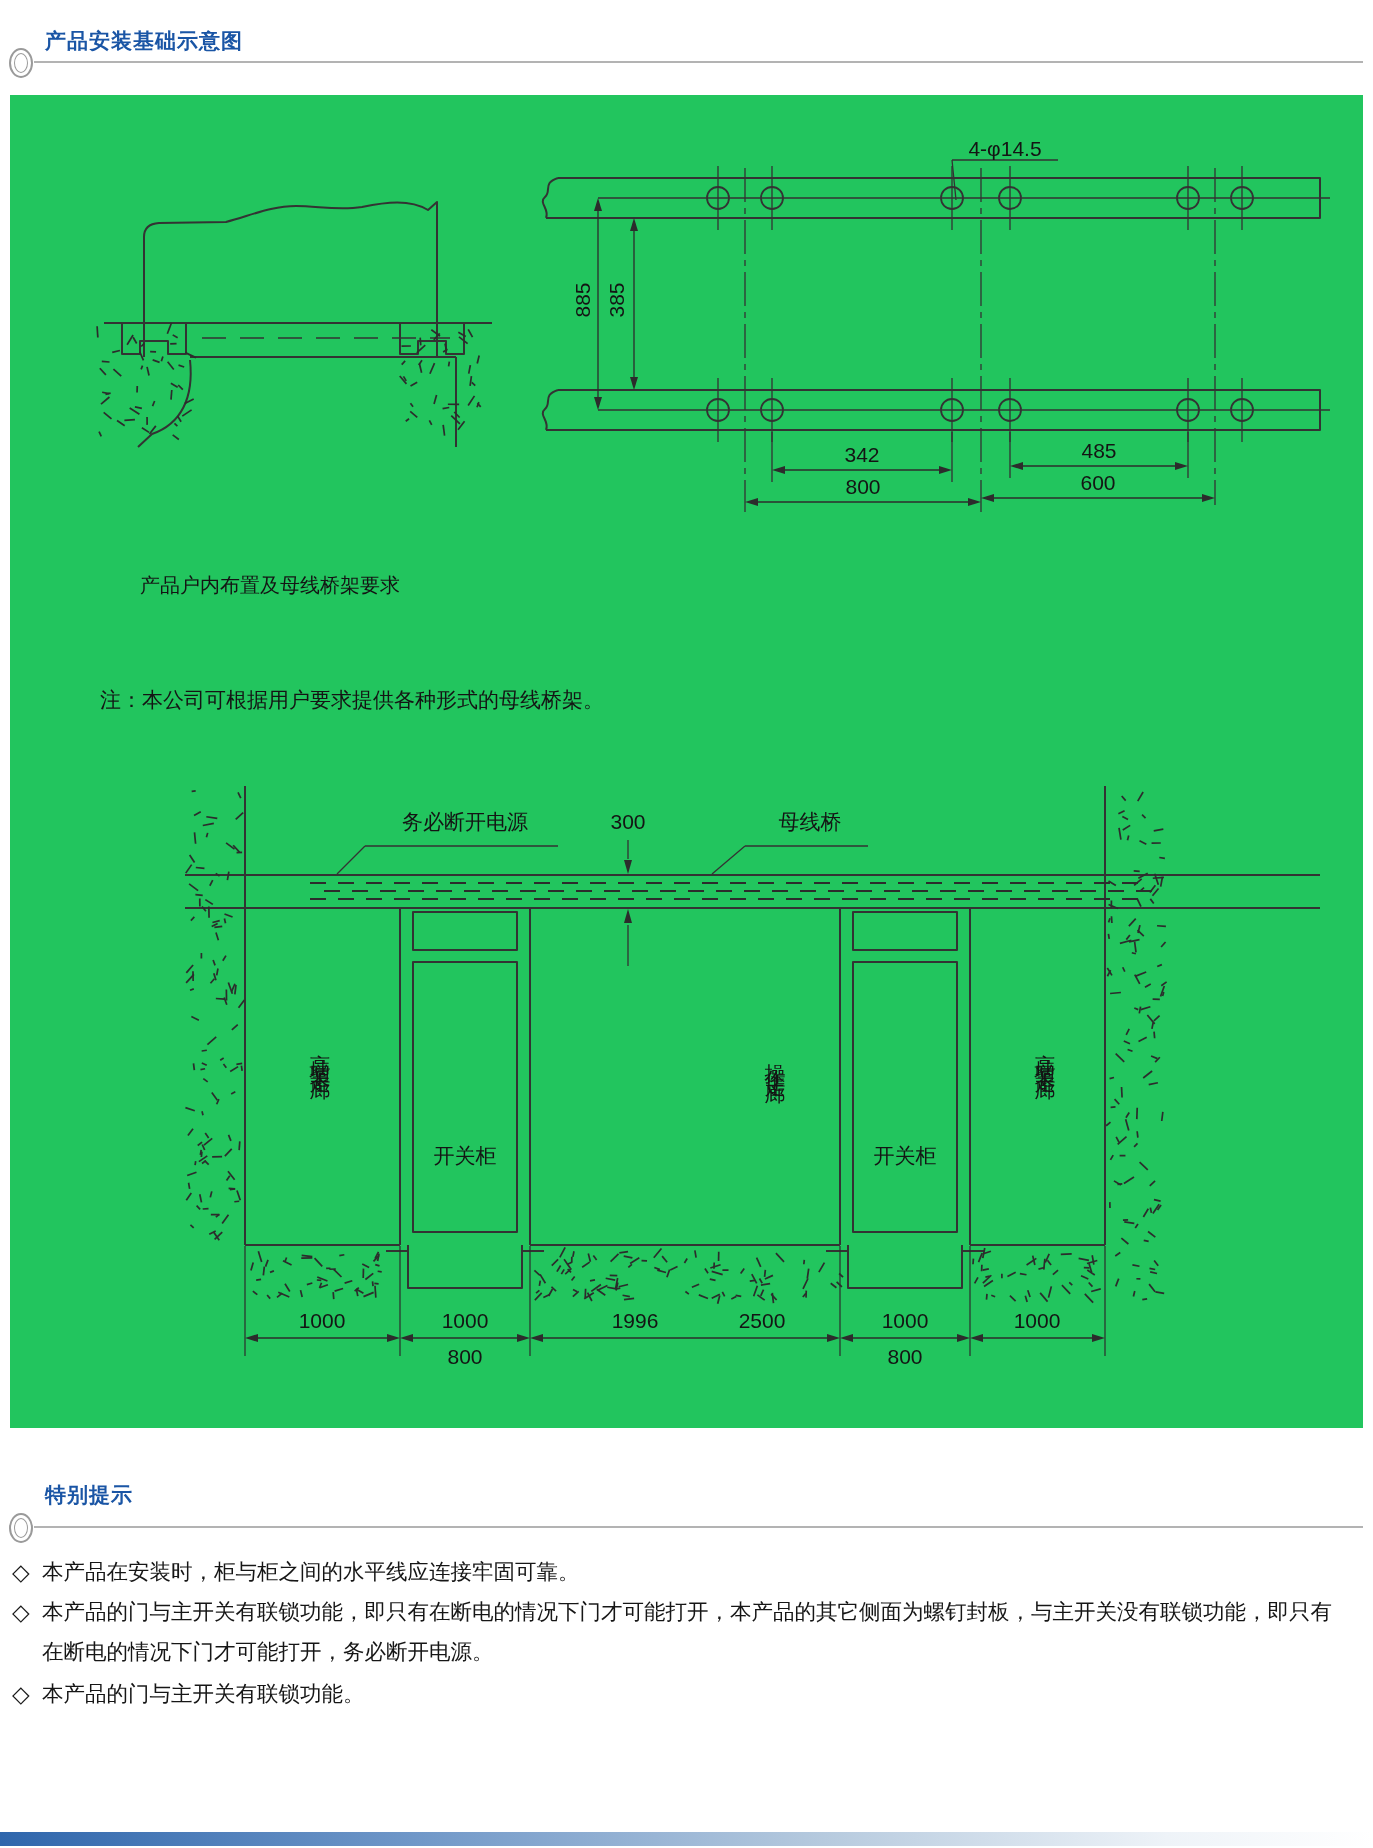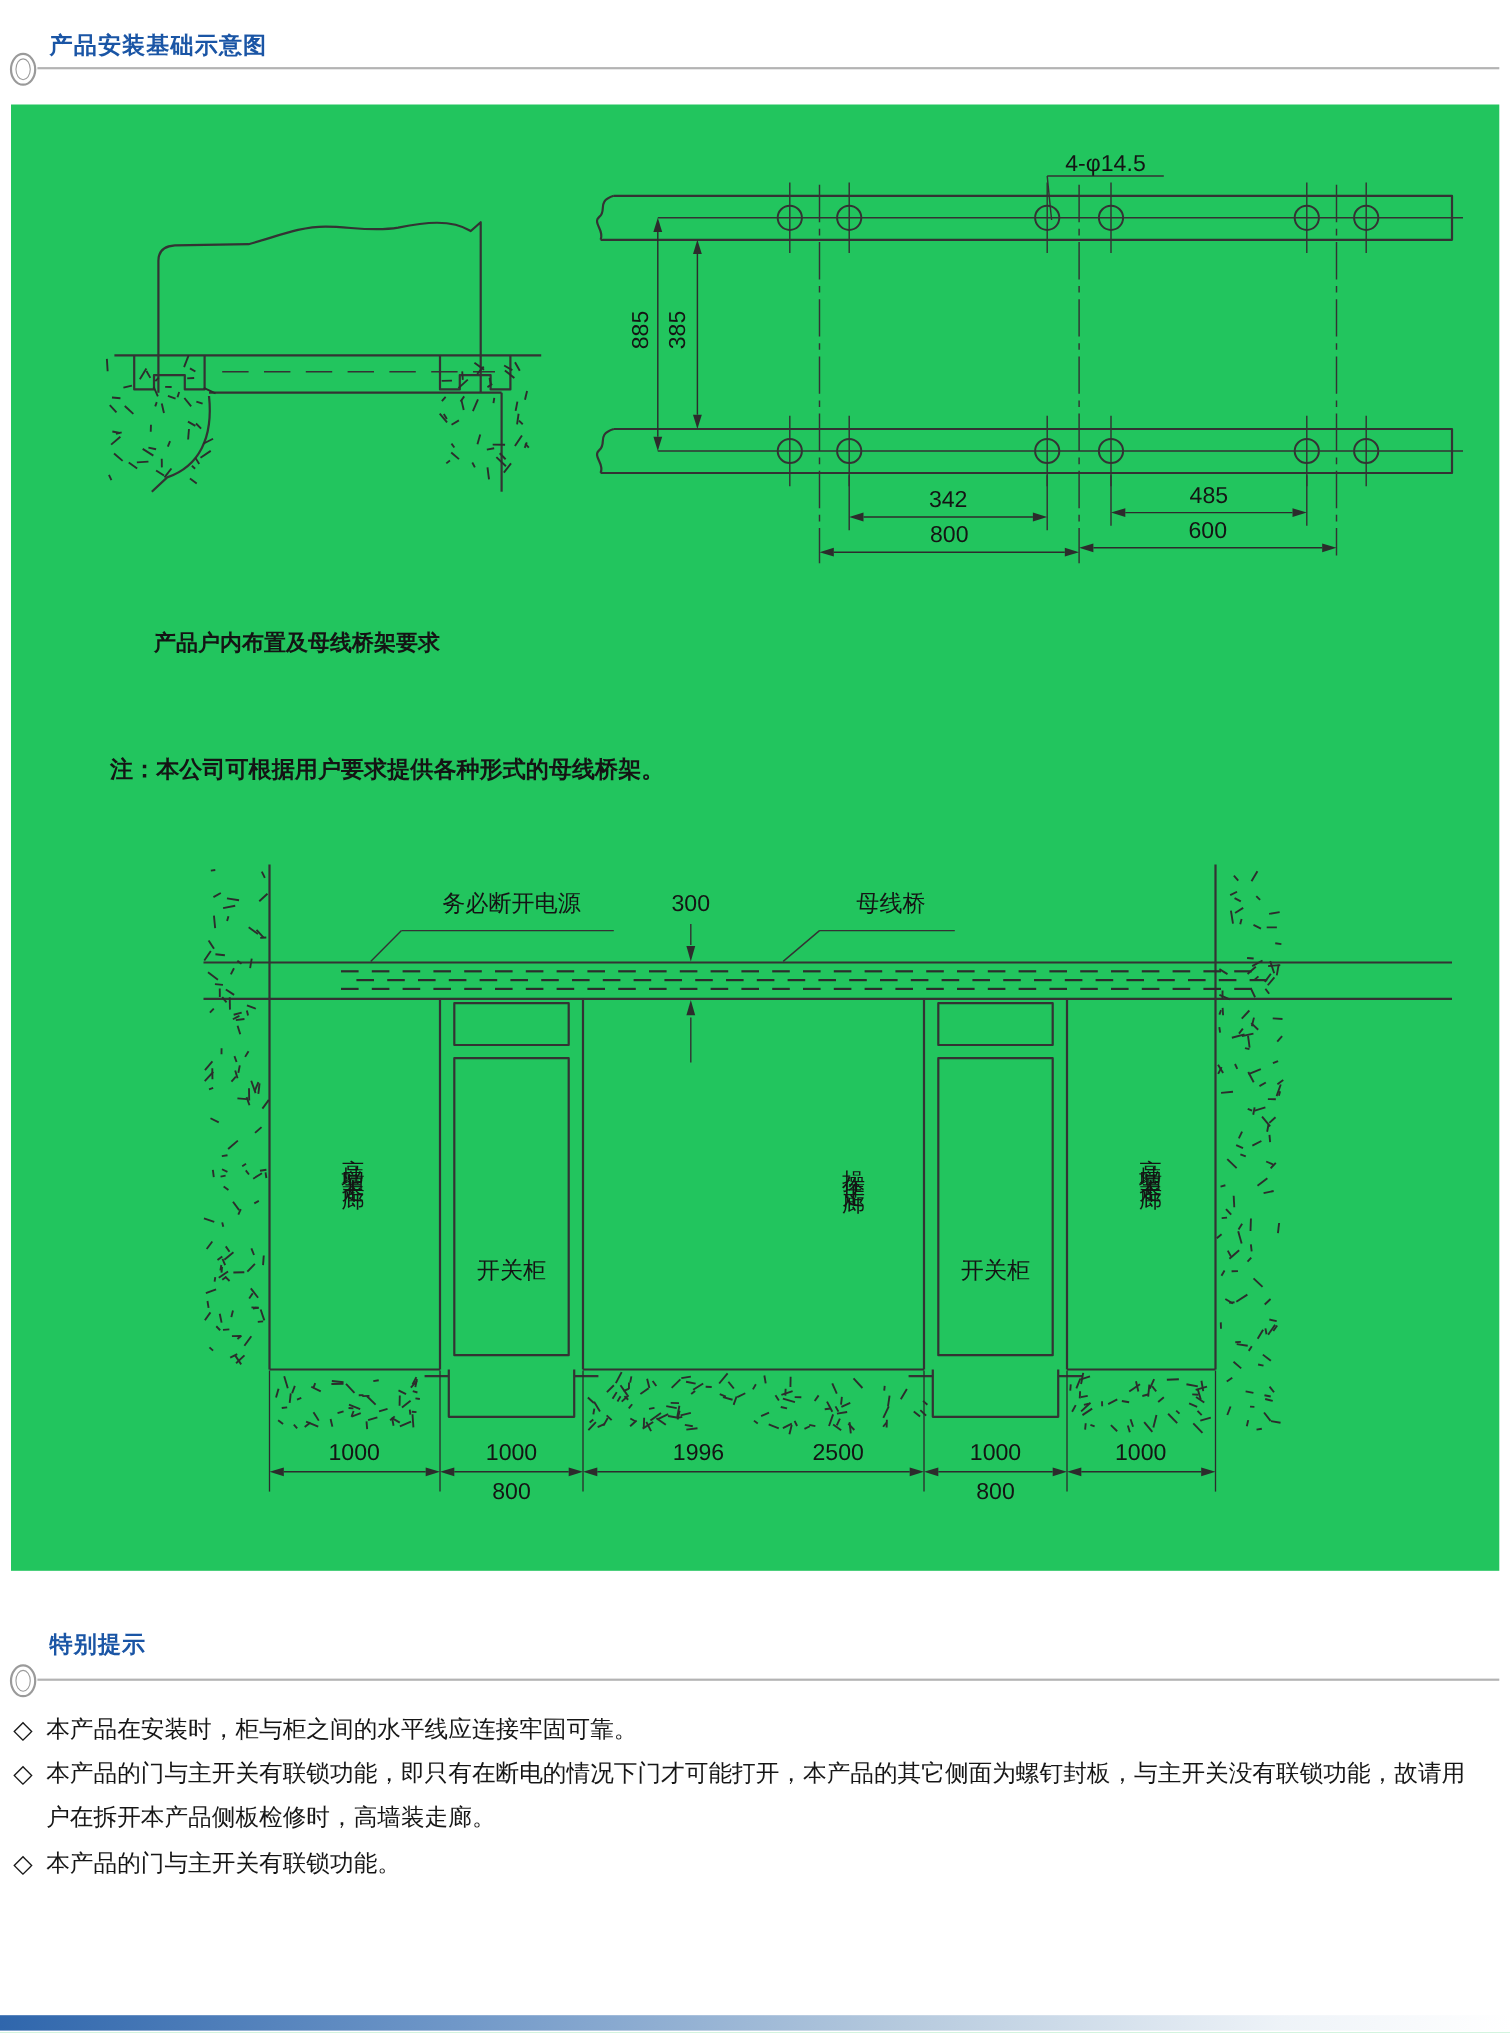--- a/index.html
+++ b/index.html
@@ -7,21 +7,21 @@
        font-family:"Liberation Sans","DejaVu Sans",sans-serif;color:#1c1c1c;overflow:hidden}
   .sec-title{position:absolute;left:45px;font-size:21px;font-weight:bold;color:#1a55a5;letter-spacing:1px;white-space:nowrap}
   .rule{position:absolute;left:34px;right:10px;height:2px;background:#b3b3b3}
   .orn{position:absolute;width:24px;height:30px;border:2px solid #9a9a9a;border-radius:50%;background:#fff;
        display:flex;align-items:center;justify-content:center;box-sizing:border-box}
   .orn::after{content:'';width:12px;height:18px;border:1.5px solid #9a9a9a;border-radius:50%}
   .panel{position:absolute;left:10px;top:95px;width:1353px;height:1333px;background:#22c55e}
   #diag{position:absolute;left:0;top:0}
   .dl{position:absolute;font-size:21px;white-space:nowrap;color:#141414;line-height:26px}
   .c{text-align:center}
-  .b6{font-weight:700}
+  .b6{font-weight:400}
   .f20{font-size:20px}
   .vl{writing-mode:vertical-rl;text-orientation:upright;letter-spacing:6px;line-height:26px}
   .rot{transform:rotate(-90deg);transform-origin:center}
   .notice{position:absolute;left:12px;width:1290px;font-size:21.5px;line-height:40px;padding-left:30px;color:#161616}
   .dia{position:absolute;left:0;top:0;font-size:23px}
   .bar{position:absolute;left:0;top:1832px;width:1373px;height:14px;
        background:linear-gradient(90deg,#2f66ac 0%,#6f97c8 30%,#b6cade 60%,#eef3f8 85%,#ffffff 100%)}
 </style>
 </head>
 <body>
@@ -725,20 +725,20 @@
 <div class="sec-title" style="top:1481px">特别提示</div>
 <div class="rule" style="top:1526px"></div>
 <div class="orn" style="left:9px;top:1513px"></div>
 
 <div class="notice" style="top:1552px">
   <span class="dia">◇</span>
   <span>本产品在安装时，柜与柜之间的水平线应连接牢固可靠。</span>
 </div>
 <div class="notice" style="top:1592px">
   <span class="dia">◇</span>
-  <span>本产品的门与主开关有联锁功能，即只有在断电的情况下门才可能打开，本产品的其它侧面为螺钉封板，与主开关没有联锁功能，故请用户在拆开本产品侧板检修时，高墙装走廊。</span>
+  <span>本产品的门与主开关有联锁功能，即只有在断电的情况下门才可能打开，本产品的其它侧面为螺钉封板，与主开关没有联锁功能，即只有在断电的情况下门才可能打开，务必断开电源。</span>
 </div>
 <div class="notice" style="top:1674px">
   <span class="dia">◇</span>
   <span>本产品的门与主开关有联锁功能。</span>
 </div>
 
 <div class="bar"></div>
 
 </body></html>

